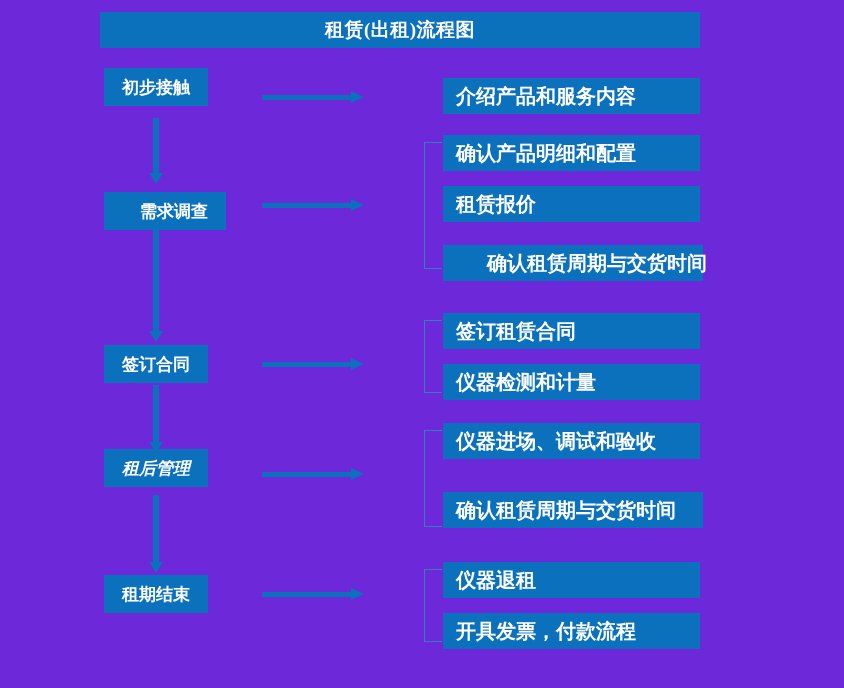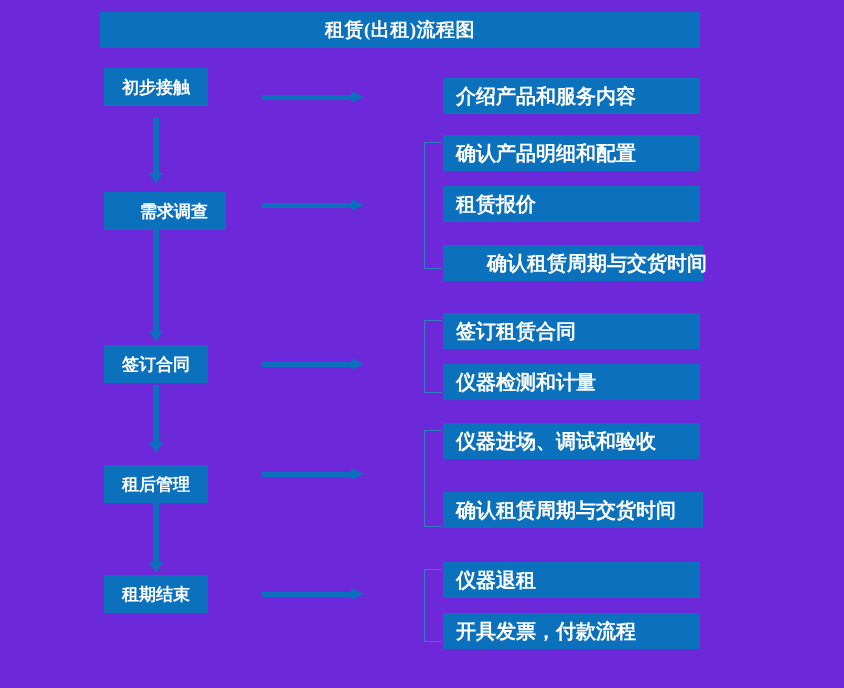--- a/index.html
+++ b/index.html
@@ -133,21 +133,21 @@
 </head>
 <body>
 
 <div id="canvas">
 
   <div class="title-bar">租赁(出租)流程图</div>
 
   <div class="stage-box" style="top:68px;">初步接触</div>
   <div class="stage-box" style="top:192px;padding-left:18px;">需求调查</div>
   <div class="stage-box" style="top:345px;">签订合同</div>
-  <div class="stage-box" style="top:465px;">租后管理</div>
+  <div class="stage-box" style="top:449px;font-style:italic;">租后管理</div>
   <div class="stage-box" style="top:575px;">租期结束</div>
 
   <div class="v-arrow" style="top:118px;height:66px;">
     <div class="shaft" style="height:55px;"></div>
     <div class="head"></div>
   </div>
   <div class="v-arrow" style="top:226px;height:116px;">
     <div class="shaft" style="height:105px;"></div>
     <div class="head"></div>
   </div>

